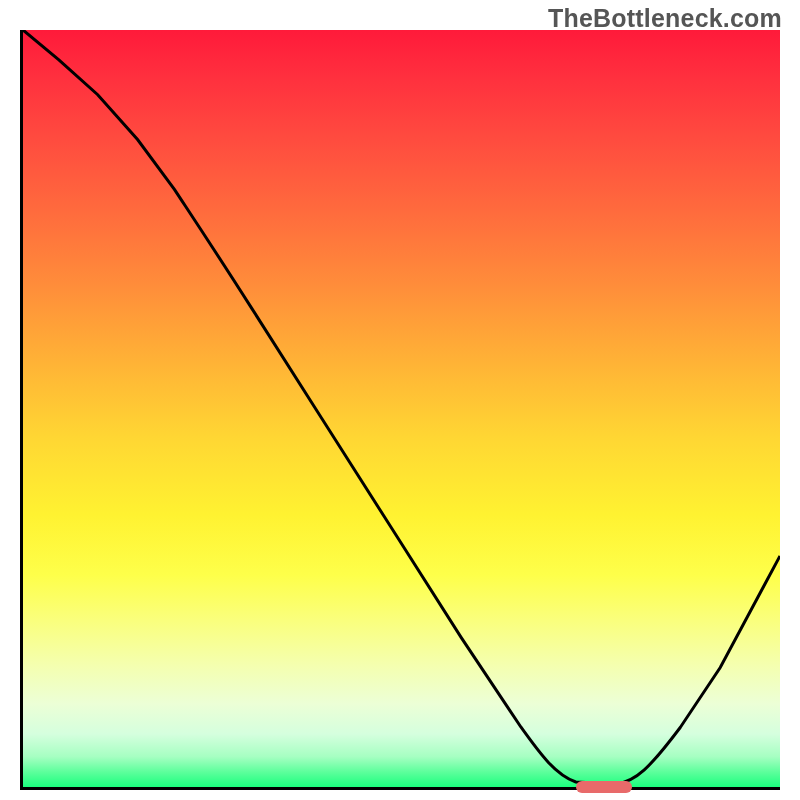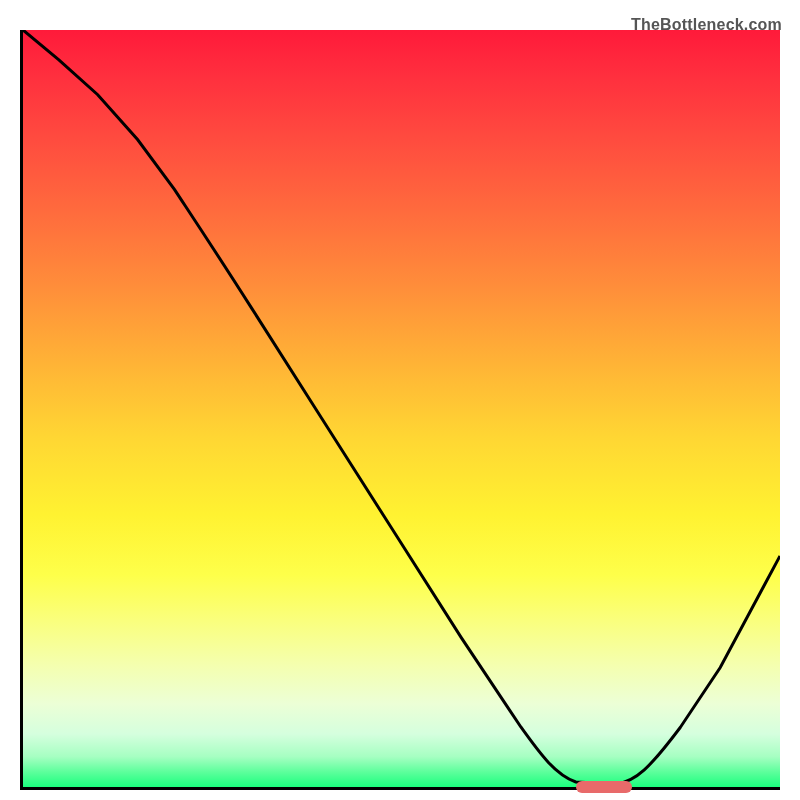--- a/index.html
+++ b/index.html
@@ -5,23 +5,23 @@
   * { margin: 0; padding: 0; box-sizing: border-box; }
   body {
     width: 800px;
     height: 800px;
     background: #ffffff;
     font-family: Arial, sans-serif;
     position: relative;
   }
   .watermark {
     position: absolute;
-    top: 16px;
+    top: 4px;
     right: 18px;
-    font-size: 16px;
+    font-size: 25px;
     font-weight: bold;
     color: #555;
     z-index: 10;
     letter-spacing: 0.2px;
   }
   .plot-area {
     position: absolute;
     left: 20px;
     top: 30px;
     width: 760px;

